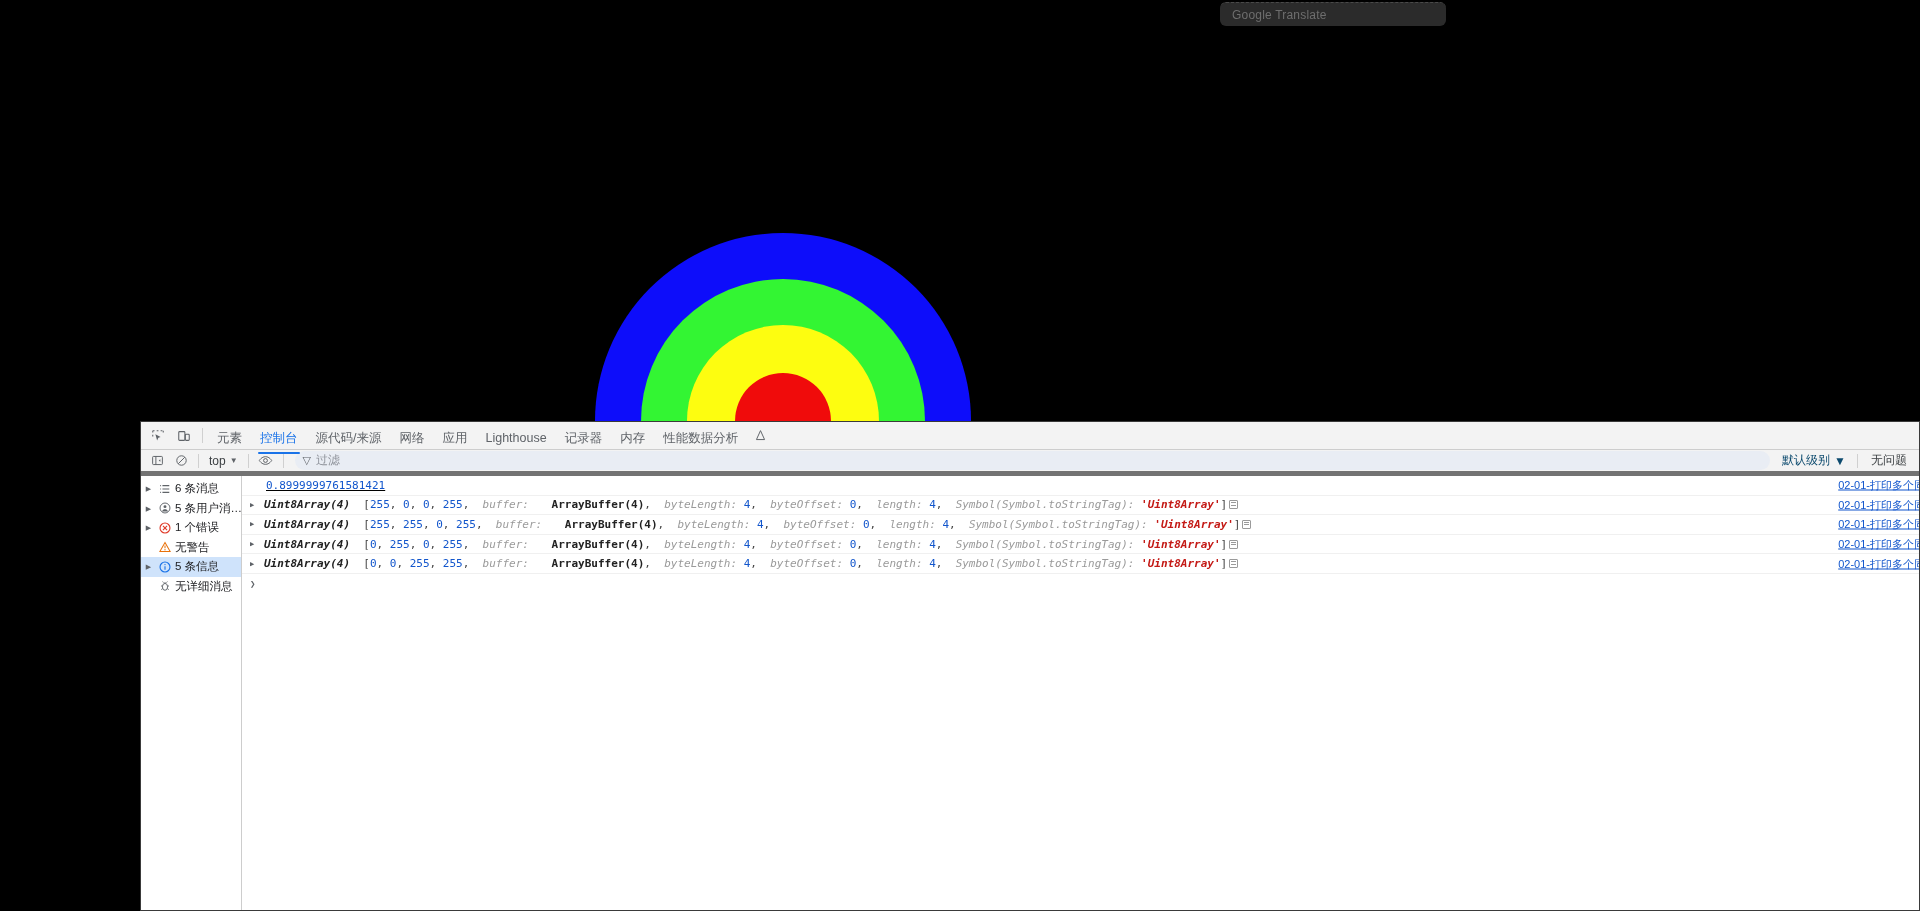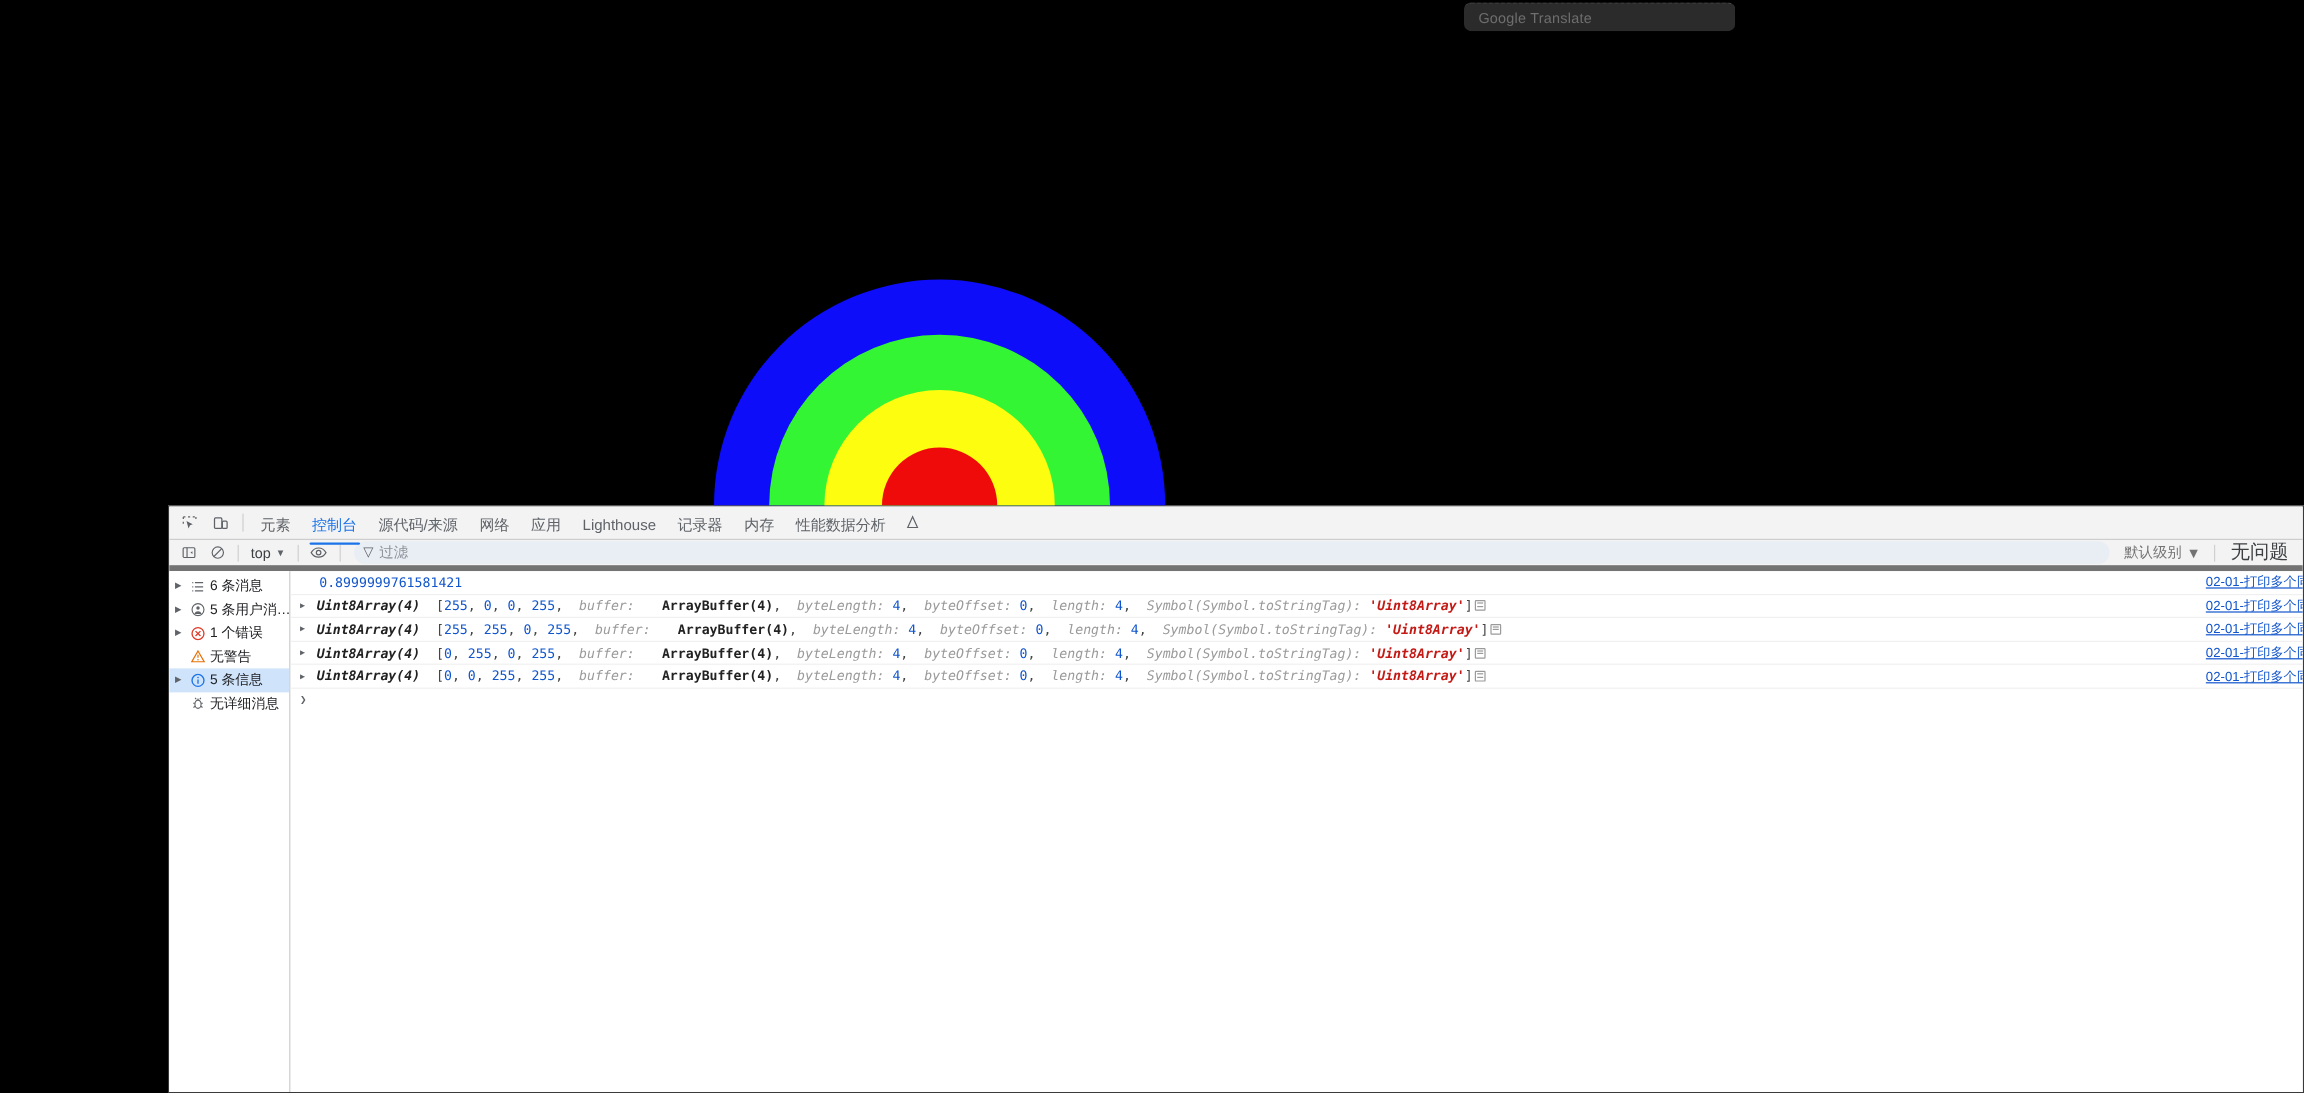--- a/index.html
+++ b/index.html
@@ -120,24 +120,24 @@
   #filter-input-wrap {
     flex: 1 1 auto; height: 19px; margin: 0 6px;
     background: #e9edf4; border-radius: 10px;
     display: flex; align-items: center; padding: 0 8px; gap: 5px;
     min-width: 40px;
   }
   #filter-input-wrap .funnel { color: #5f6368; font-size: 11px; line-height: 1; }
   #filter-input-wrap .ph { font-size: 12px; color: #8d9199; }
   #level-select {
     display: flex; align-items: center; gap: 4px;
-    font-size: 12px; color: #737373; padding: 0 6px; white-space: nowrap;
+    font-size: 12px; color: #0c4a6e; padding: 0 6px; white-space: nowrap;
   }
   #issues-link {
-    font-size: 16px; color: #3c4043; padding: 0 8px; white-space: nowrap;
+    font-size: 12px; color: #3c4043; padding: 0 8px; white-space: nowrap;
   }
 
   
   #dt-body { flex: 1 1 auto; display: flex; min-height: 0; background: #fff; }
 
   
   #dt-sidebar {
     width: 101px; flex: 0 0 101px; background: #ffffff;
     border-right: 1px solid #cdcdcd; padding-top: 3px;
     font-size: 12px; color: #202124; overflow: hidden;
@@ -361,21 +361,21 @@
               <ellipse cx="7" cy="8" rx="3" ry="4" stroke="#5f6368" stroke-width="1.1" fill="none"></ellipse>
               <path d="M7 4.2V2.4M5.2 3l-1-1.2M8.8 3l1-1.2M4 7H2.3M10 7h1.7M4.2 10l-1.6 1.2M9.8 10l1.6 1.2" stroke="#5f6368" stroke-width="1.05"></path>
             </svg>
           </span>
           <span class="sb-label">无详细消息</span>
         </div>
       </div>
 
       <div id="dt-console">
 
-        <div class="msg" style="padding-left:24px;">
+        <div class="msg" style="padding-left:24px;text-decoration:underline;">
           <span class="num-val">0.8999999761581421</span>
           <span class="src-link" style="right:-6px;">02-01-打印多个同</span>
         </div>
 
         <div class="msg">
           <span class="m-arrow">▶</span>
           <span class="ctor">Uint8Array(4)</span>
           <span class="brk">&nbsp;&nbsp;[</span>
             <span class="n">255</span>
             <span class="brk">,&nbsp;</span>

